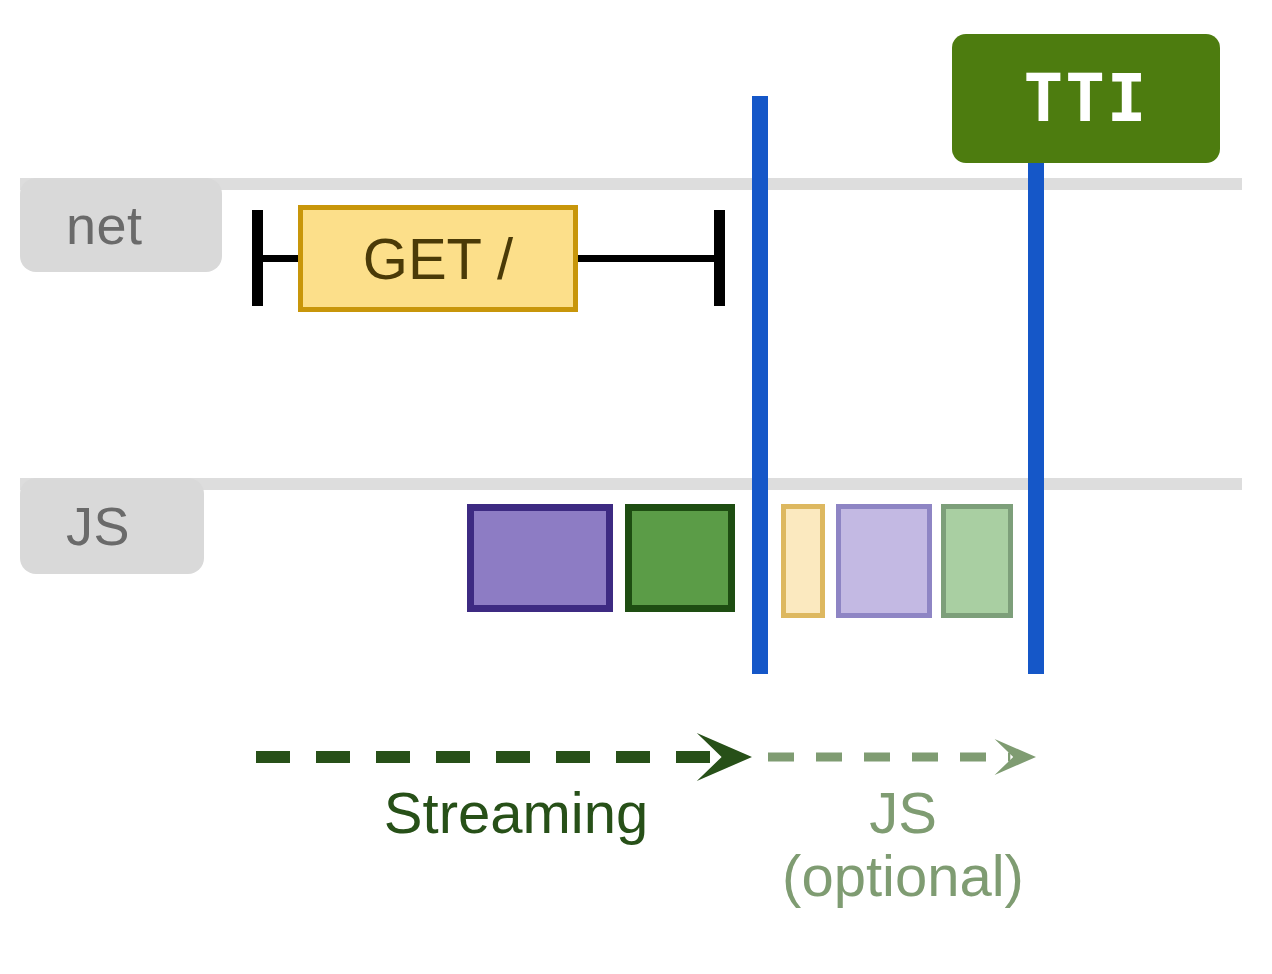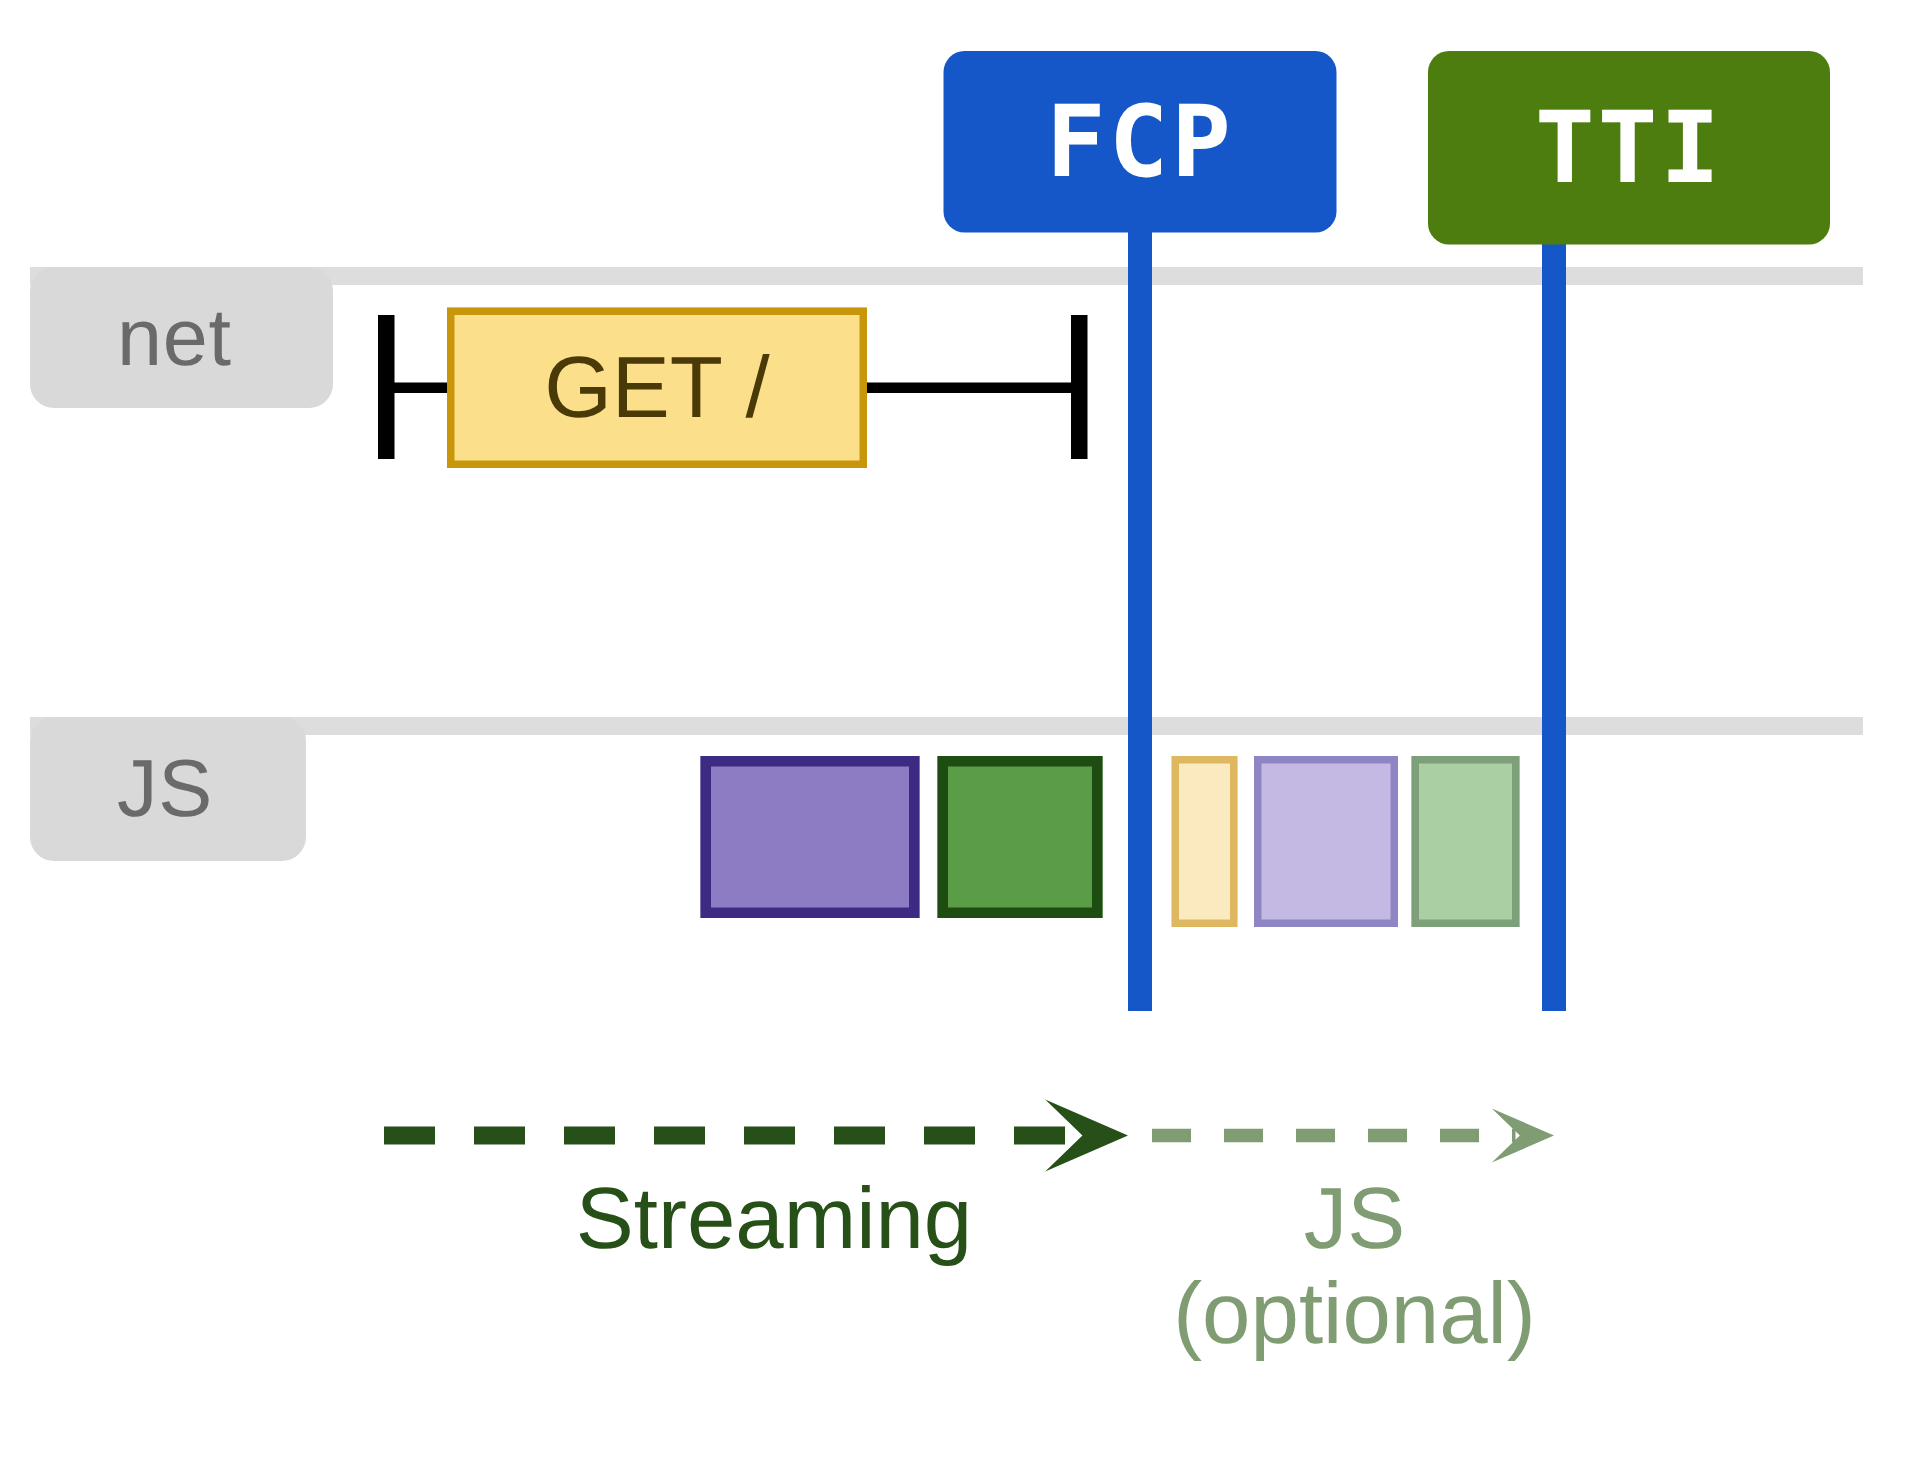--- a/index.html
+++ b/index.html
@@ -26,21 +26,21 @@
     border-radius: 0px;
   }
 
   
   .lane-chip {
     position: absolute;
     background: #d9d9d9;
     border-radius: 16px;
     display: flex;
     align-items: center;
-    padding-left: 58px;
+    padding-left: 46px;
     box-sizing: border-box;
     color: #6a6a6a;
     font-size: 54px;
     line-height: 1;
     letter-spacing: 0.5px;
   }
 
   
   .marker-line {
     position: absolute;
@@ -126,23 +126,20 @@
       <div class="js-block" style="left: 467px; top: 504px; width: 146px; height: 108px; background: rgb(141, 124, 196); border: 7px solid rgb(61, 42, 130);"></div>
       <div class="js-block" style="left: 625px; top: 504px; width: 110px; height: 108px; background: rgb(91, 156, 71); border: 7px solid rgb(30, 77, 18);"></div>
       <div class="js-block" style="left: 781px; top: 504px; width: 44px; height: 114px; background: rgb(251, 233, 191); border: 5px solid rgb(221, 184, 96);"></div>
       <div class="js-block" style="left: 836px; top: 504px; width: 96px; height: 114px; background: rgb(195, 185, 227); border: 5px solid rgb(142, 133, 196);"></div>
       <div class="js-block" style="left: 941px; top: 504px; width: 72px; height: 114px; background: rgb(169, 207, 162); border: 5px solid rgb(125, 159, 122);"></div>
     </div>
 
   <div class="marker-line" id="line-fcp" style="left: 752px; top: 96px; width: 16px; height: 578px; background: rgb(21, 87, 200);"></div>
   <div class="marker-line" id="line-tti" style="left: 1028px; top: 96px; width: 16px; height: 578px; background: rgb(21, 87, 200);"></div>
 
-  <div class="marker-flag" id="flag-fcp" style="left: 629px; top: 34px; width: 262px; height: 121px; background: rgb(21, 87, 200);">
-    <span>FCP</span>
-  </div>
   <div class="marker-flag" id="flag-tti" style="left: 952px; top: 34px; width: 268px; height: 129px; background: #4d7c0f;">
     <span>TTI</span>
   </div>
 
   <svg class="phase-arrow" id="arrow-streaming" width="496" height="54" viewBox="0 0 496 54" style="left: 256px; top: 730px;">
       <line x1="0" y1="27" x2="461.776" y2="27" stroke="#275018" stroke-width="12" stroke-dasharray="34 26" stroke-linecap="butt"></line>
       <path d="M 496 27 L 440.8 3 L 465.64 27 L 440.8 51 Z" fill="#275018"></path>
     </svg>
   <svg class="phase-arrow" id="arrow-optional" width="268" height="46" viewBox="0 0 268 46" style="left: 768px; top: 734px;">
       <line x1="0" y1="23" x2="242.332" y2="23" stroke="#7f9c72" stroke-width="9" stroke-dasharray="26 22" stroke-linecap="butt"></line>

